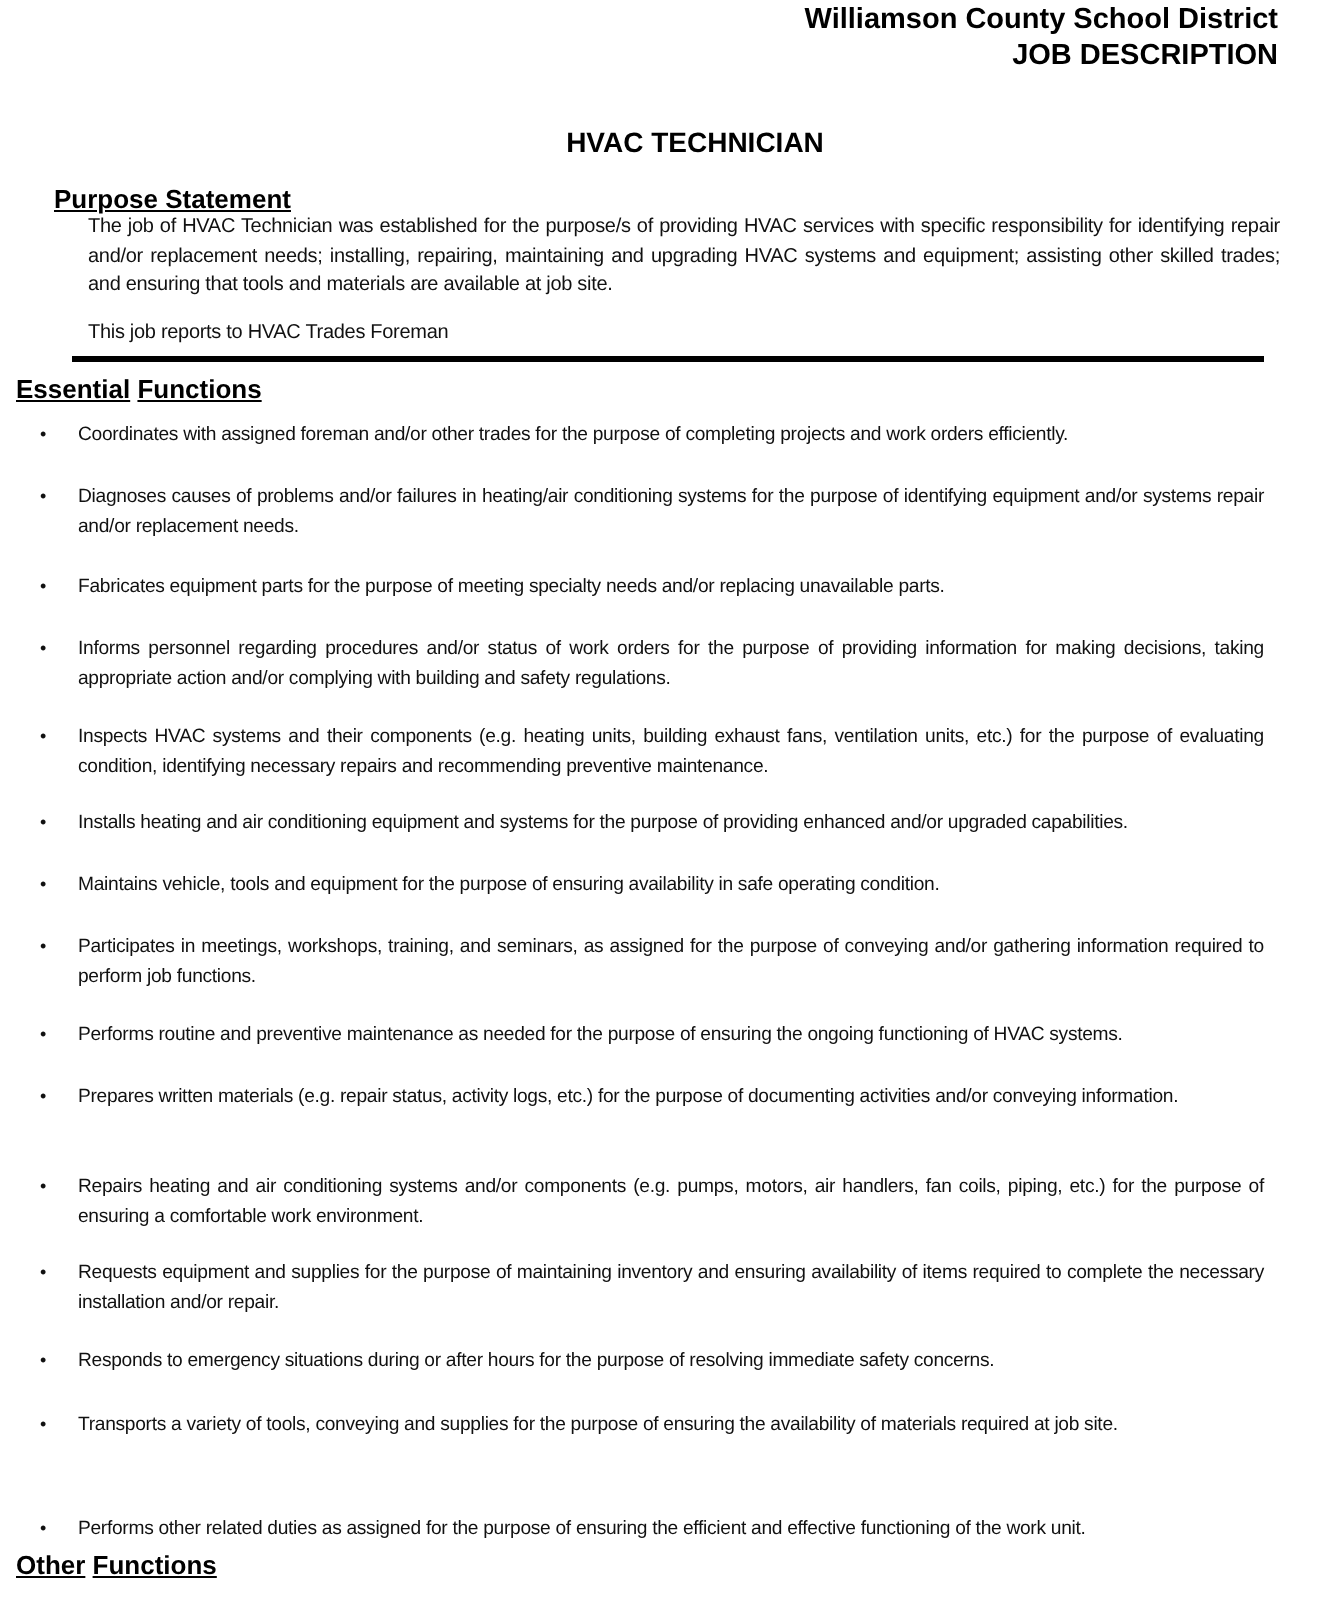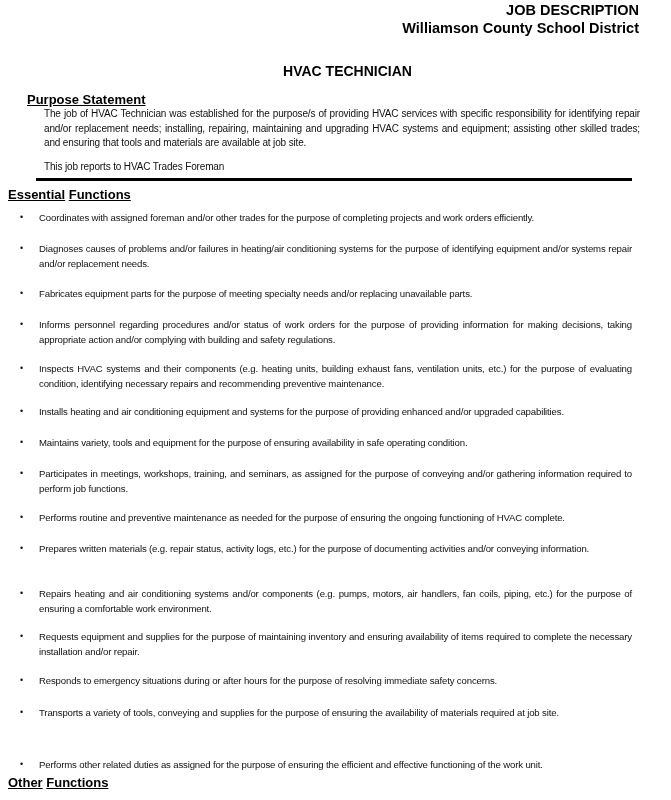--- a/index.html
+++ b/index.html
@@ -81,22 +81,22 @@
     .bullet-item .txt {
       display: block;
       margin-left: 21px;
       text-align: justify;
     }
   </style>
 </head>
 <body>
 
 <div class="header-block">
+  <div>Williamson County School District</div>
   <div>JOB DESCRIPTION</div>
-  <div>Williamson County School District</div>
 </div>
 
 <div class="doc-title">HVAC TECHNICIAN</div>
 
 <div class="section-heading" style="top:92px;margin-left:19px;">
   <span>Purpose Statement</span>
 </div>
 <div class="para" style="top:107px;">The job of HVAC Technician was established for the purpose/s of providing HVAC services with specific responsibility for identifying repair and/or replacement needs; installing, repairing, maintaining and upgrading HVAC systems and equipment; assisting other skilled trades; and ensuring that tools and materials are available at job site.</div>
 <div class="para" style="top:160px;">This job reports to HVAC Trades Foreman</div>
 <div class="rule"></div>
@@ -125,29 +125,29 @@
 <div class="bullet-item" style="top:362px;">
     <span class="dot">•</span>
     <span class="txt">Inspects HVAC systems and their components (e.g. heating units, building exhaust fans, ventilation units, etc.) for the purpose of evaluating condition, identifying necessary repairs and recommending preventive maintenance.</span>
   </div>
 <div class="bullet-item" style="top:405px;">
     <span class="dot">•</span>
     <span class="txt">Installs heating and air conditioning equipment and systems for the purpose of providing enhanced and/or upgraded capabilities.</span>
   </div>
 <div class="bullet-item" style="top:436px;">
     <span class="dot">•</span>
-    <span class="txt">Maintains variety, tools and equipment for the purpose of ensuring availability in safe operating condition.</span>
+    <span class="txt">Maintains vehicle, tools and equipment for the purpose of ensuring availability in safe operating condition.</span>
   </div>
 <div class="bullet-item" style="top:467px;">
     <span class="dot">•</span>
     <span class="txt">Participates in meetings, workshops, training, and seminars, as assigned for the purpose of conveying and/or gathering information required to perform job functions.</span>
   </div>
 <div class="bullet-item" style="top:511px;">
     <span class="dot">•</span>
-    <span class="txt">Performs routine and preventive maintenance as needed for the purpose of ensuring the ongoing functioning of HVAC complete.</span>
+    <span class="txt">Performs routine and preventive maintenance as needed for the purpose of ensuring the ongoing functioning of HVAC systems.</span>
   </div>
 <div class="bullet-item" style="top:542px;">
     <span class="dot">•</span>
     <span class="txt">Prepares written materials (e.g. repair status, activity logs, etc.) for the purpose of documenting activities and/or conveying information.</span>
   </div>
 <div class="bullet-item" style="top:587px;">
     <span class="dot">•</span>
     <span class="txt">Repairs heating and air conditioning systems and/or components (e.g. pumps, motors, air handlers, fan coils, piping, etc.) for the purpose of ensuring a comfortable work environment.</span>
   </div>
 <div class="bullet-item" style="top:630px;">

